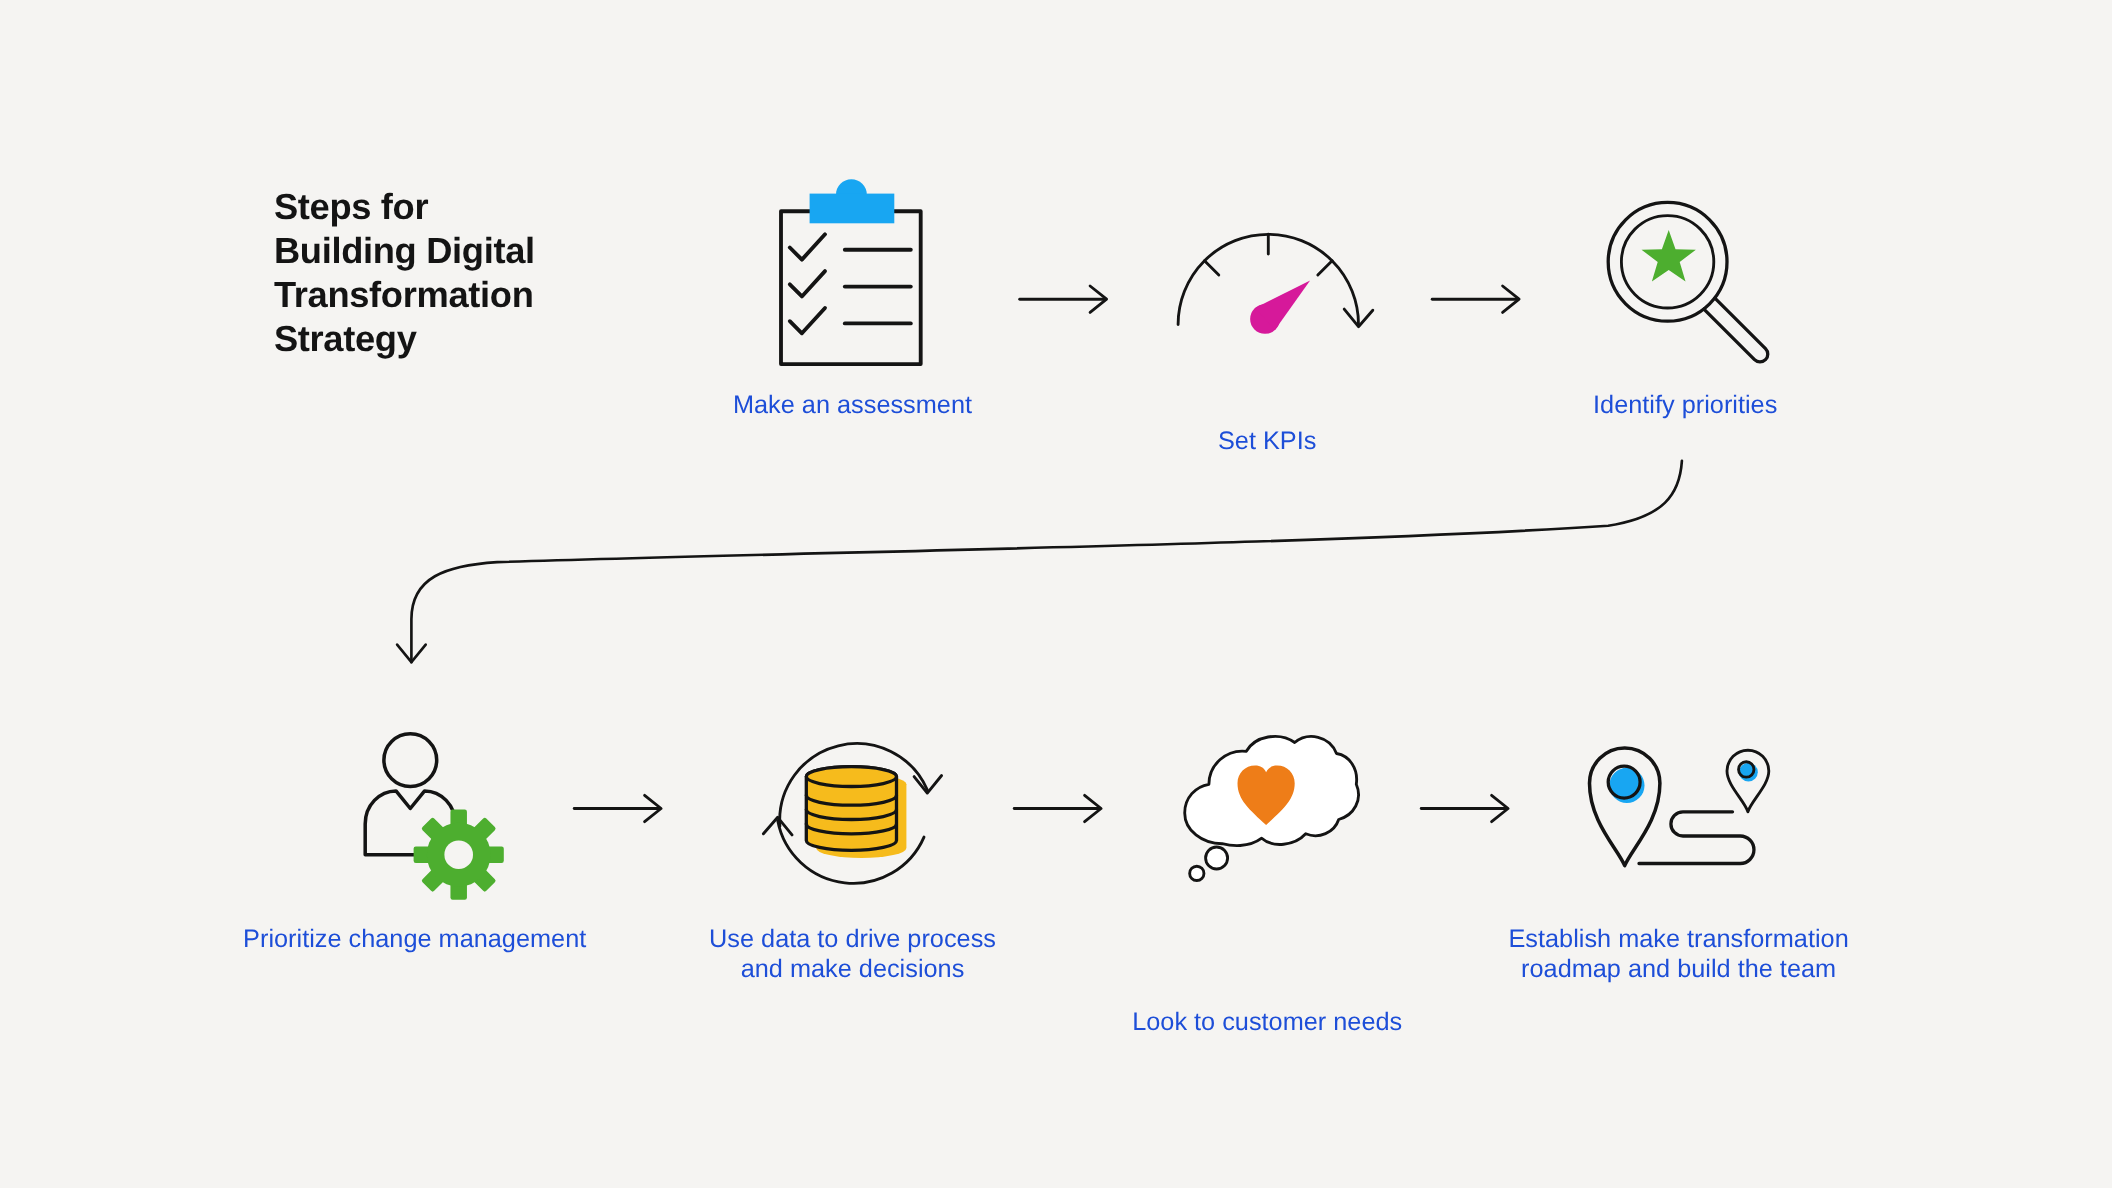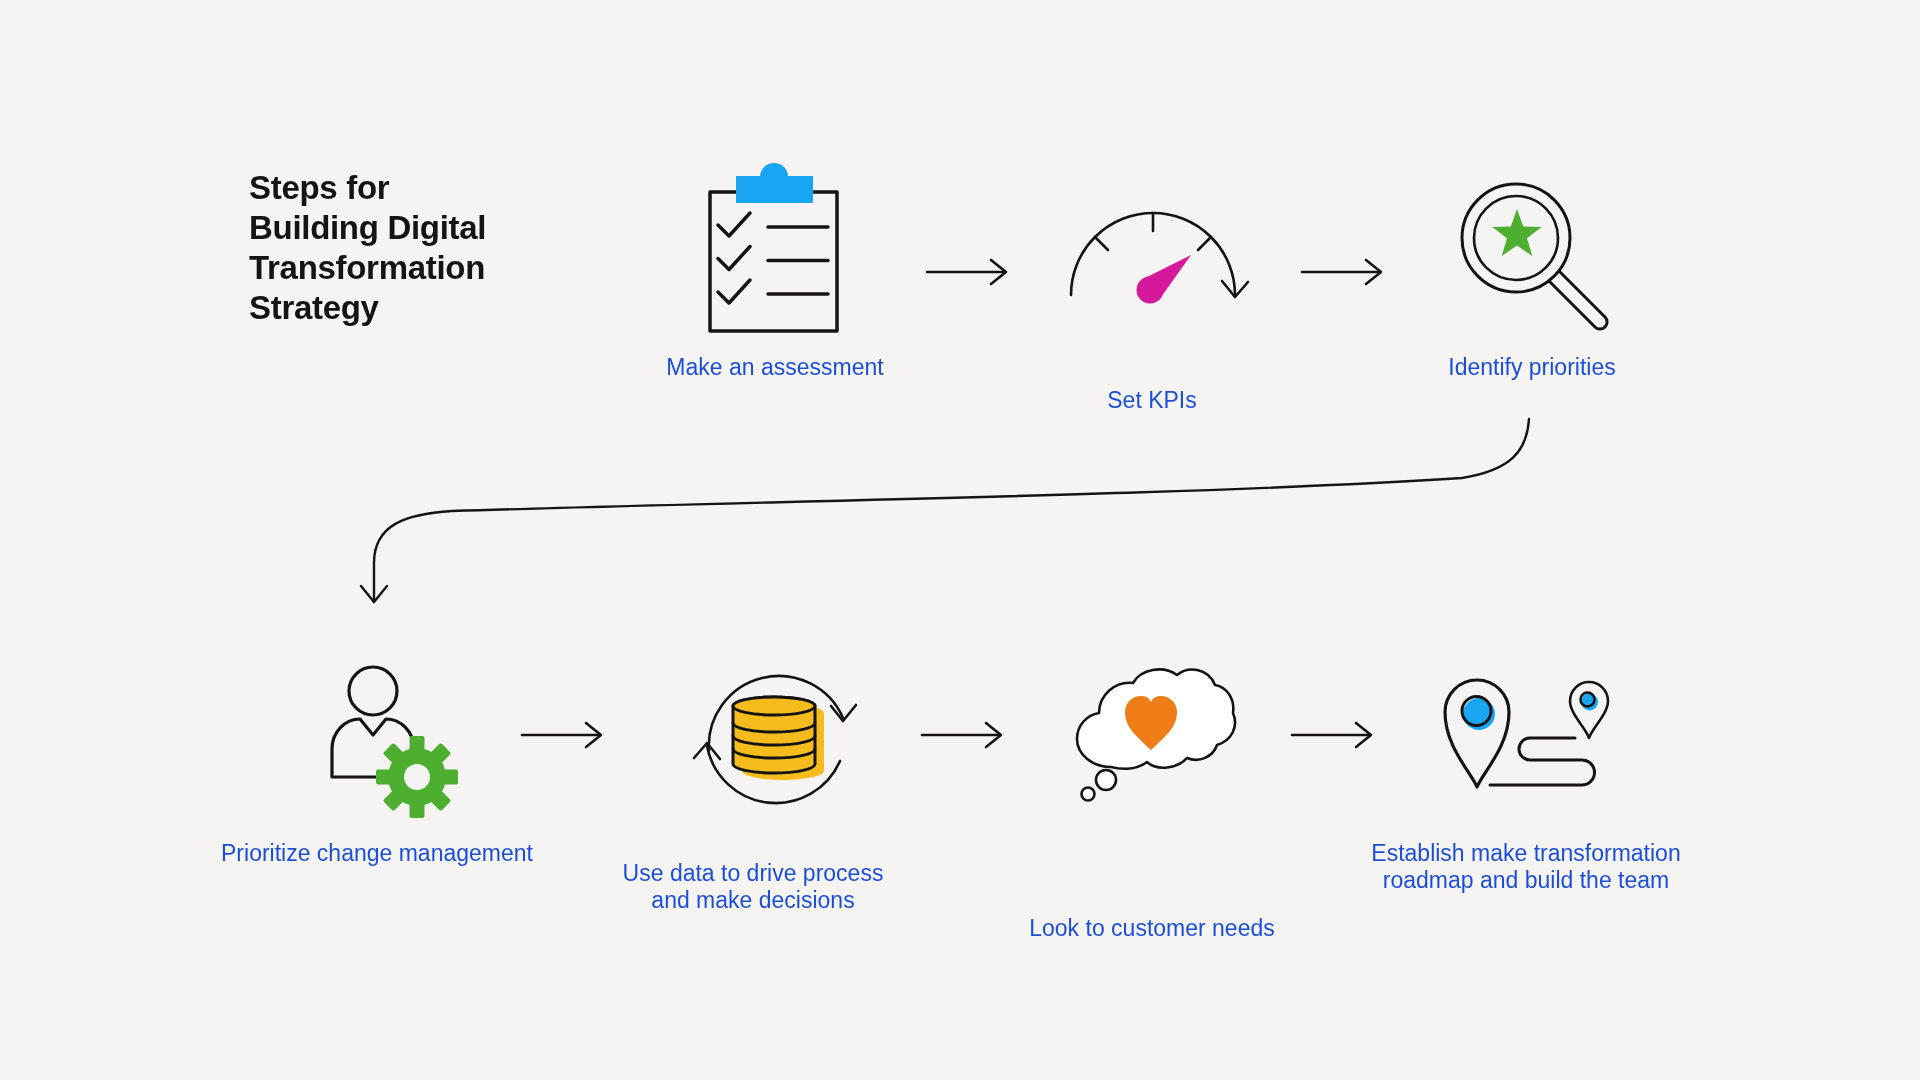--- a/index.html
+++ b/index.html
@@ -127,21 +127,21 @@
       <path class="thin" d="M143 105 A70 70 0 0 1 10 90"></path>
       <path class="thin" d="M-3 102 L10 87 L23 103"></path>
       <path d="M36 50 a41 9 0 0 1 82 0 v58 a41 9 0 0 1 -82 0 z" transform="translate(9,7)" style="fill:var(--accent-yellow)"></path>
       <path d="M36 50 a41 9 0 0 1 82 0 v58 a41 9 0 0 1 -82 0 z" style="fill:var(--accent-yellow);stroke:var(--ink);stroke-width:3"></path>
       <ellipse cx="77" cy="50" rx="41" ry="9" style="fill:var(--accent-yellow);stroke:var(--ink);stroke-width:3"></ellipse>
       <path class="ol3" d="M36 67 A41 9 0 0 0 118 67"></path>
       <path class="ol3" d="M36 80 A41 9 0 0 0 118 80"></path>
       <path class="ol3" d="M36 93 A41 9 0 0 0 118 93"></path>
     </svg>
   </div>
-  <div class="abs step-label" style="left:753px;top:840px;margin-top:20px;">Use data to drive process
+  <div class="abs step-label" style="left:775px;top:840px;">Use data to drive process
 and make decisions</div>
 
   <svg class="abs" style="left:920px;top:720px;" width="95" height="30" viewBox="0 0 95 30">
     <path class="thin" d="M2 15 H80"></path>
       <path class="thin" d="M66 3 L81 15 L66 27"></path>
   </svg>
 
   <div class="abs" style="left:1065px;top:655px;">
     <svg width="175" height="150" viewBox="0 0 175 150">
       <path class="thin" style="fill:#ffffff" d="M46 112 C 28 112 12 100 12 84 C 12 70 22 60 34 58 C 34 40 50 26 68 28 C 76 14 98 10 112 20 C 124 10 144 14 150 30 C 162 32 170 44 168 58 C 174 72 166 86 152 90 C 148 102 134 108 122 103 C 112 114 92 116 82 107 C 70 116 54 114 46 112 Z"></path>

